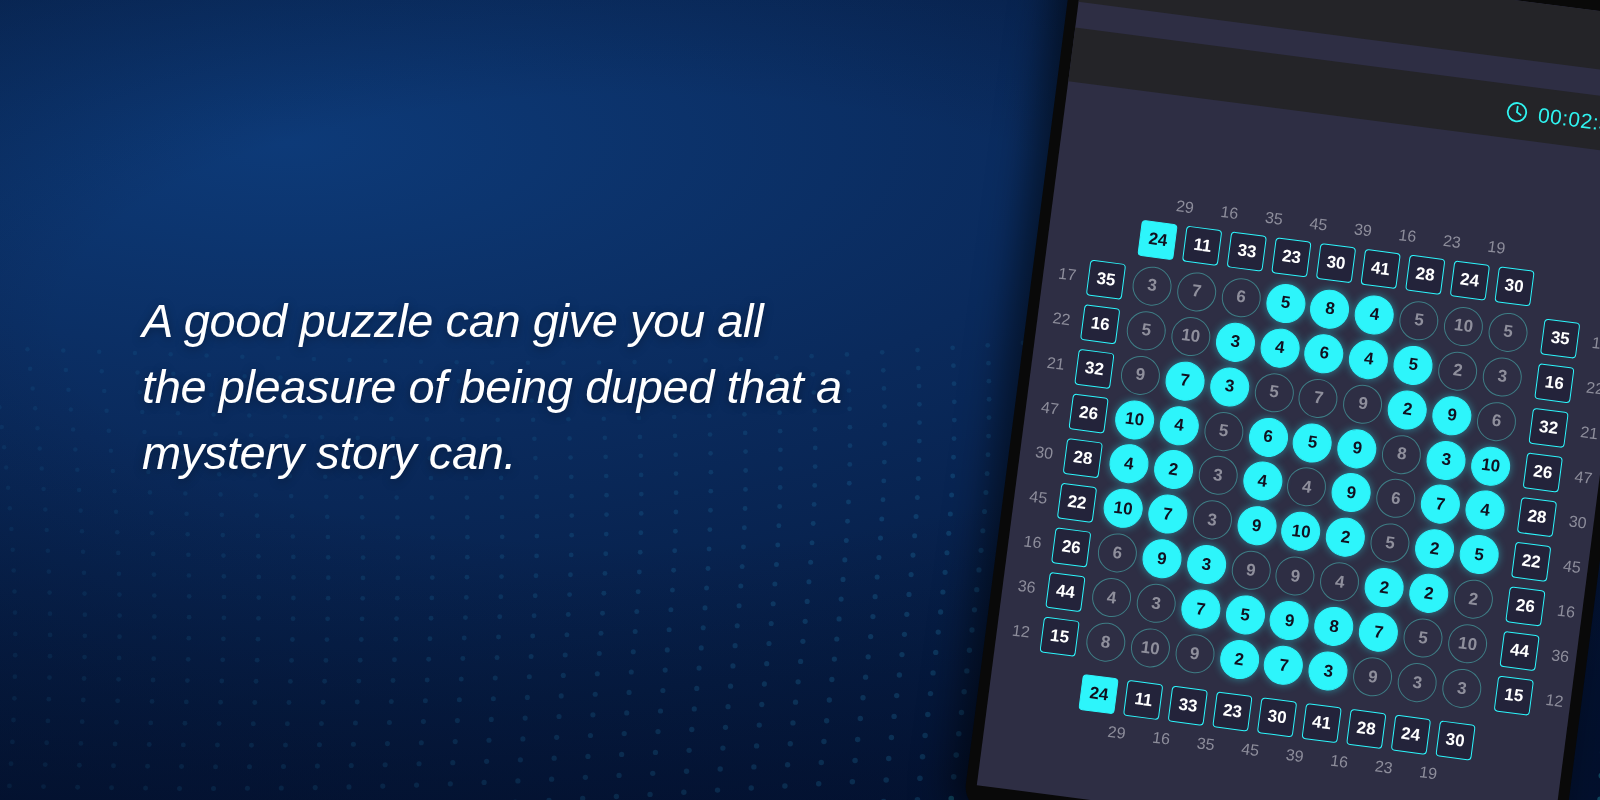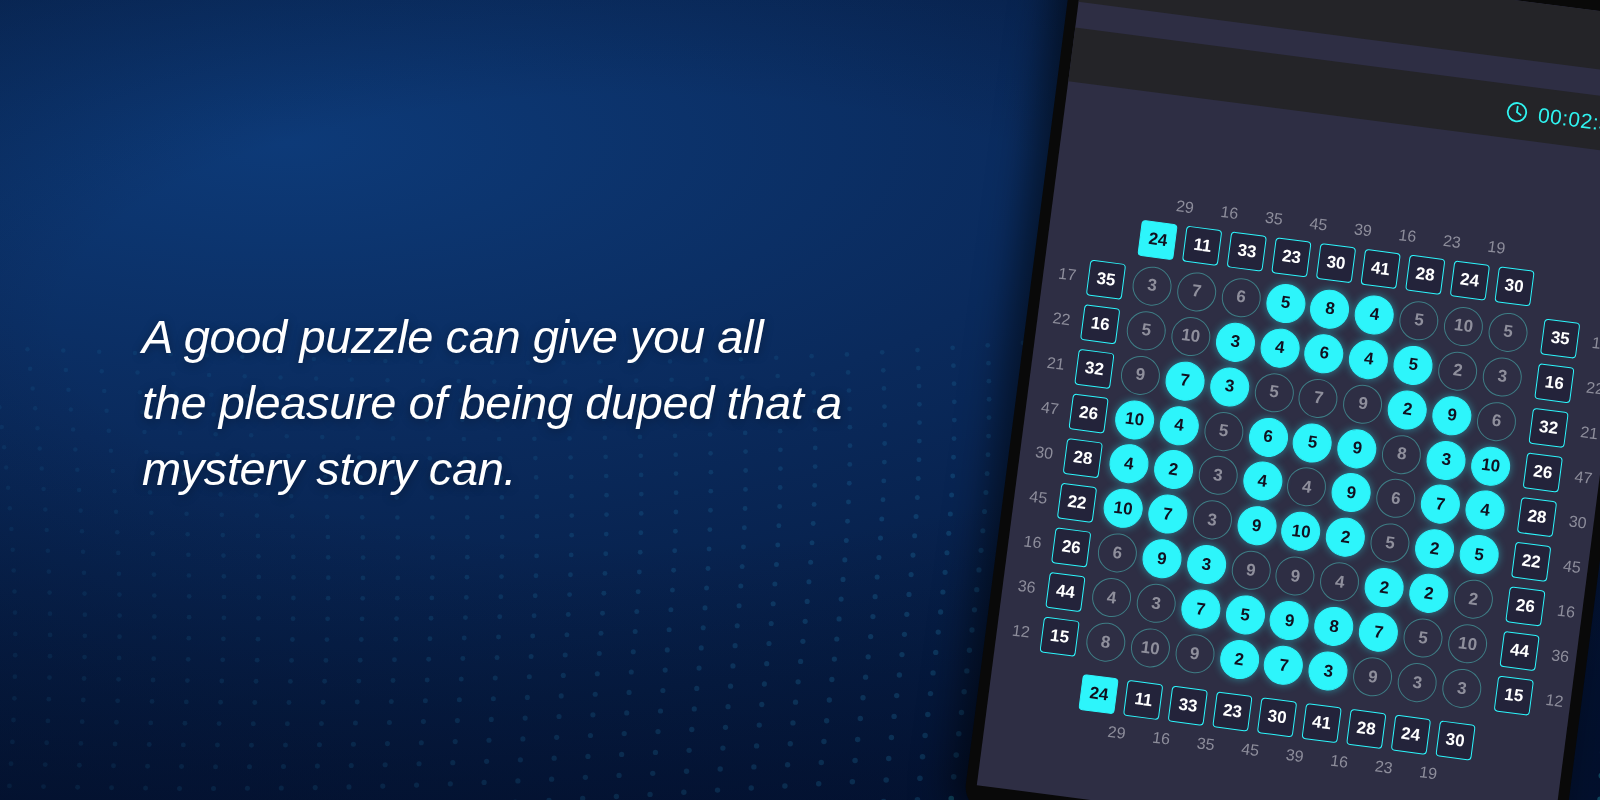--- a/index.html
+++ b/index.html
@@ -37,21 +37,20 @@
     left: 142px; top: 288px;
     width: 880px;
     color: #ffffff;
     font-style: italic;
     font-weight: 400;
     font-size: 47px;
     line-height: 66px;
     letter-spacing: -0.4px;
     text-shadow: 0 2px 10px rgba(0,0,0,.35);
     white-space: pre-line;
-    margin-top: 16px;
   }
   
   #phone-wrap {
     position: absolute;
     left: 1018px; top: -48px;
     width: 600px; height: 900px;
     transform: rotate(7.4deg);
     transform-origin: 50% 50%;
   }
   .phone-body {

